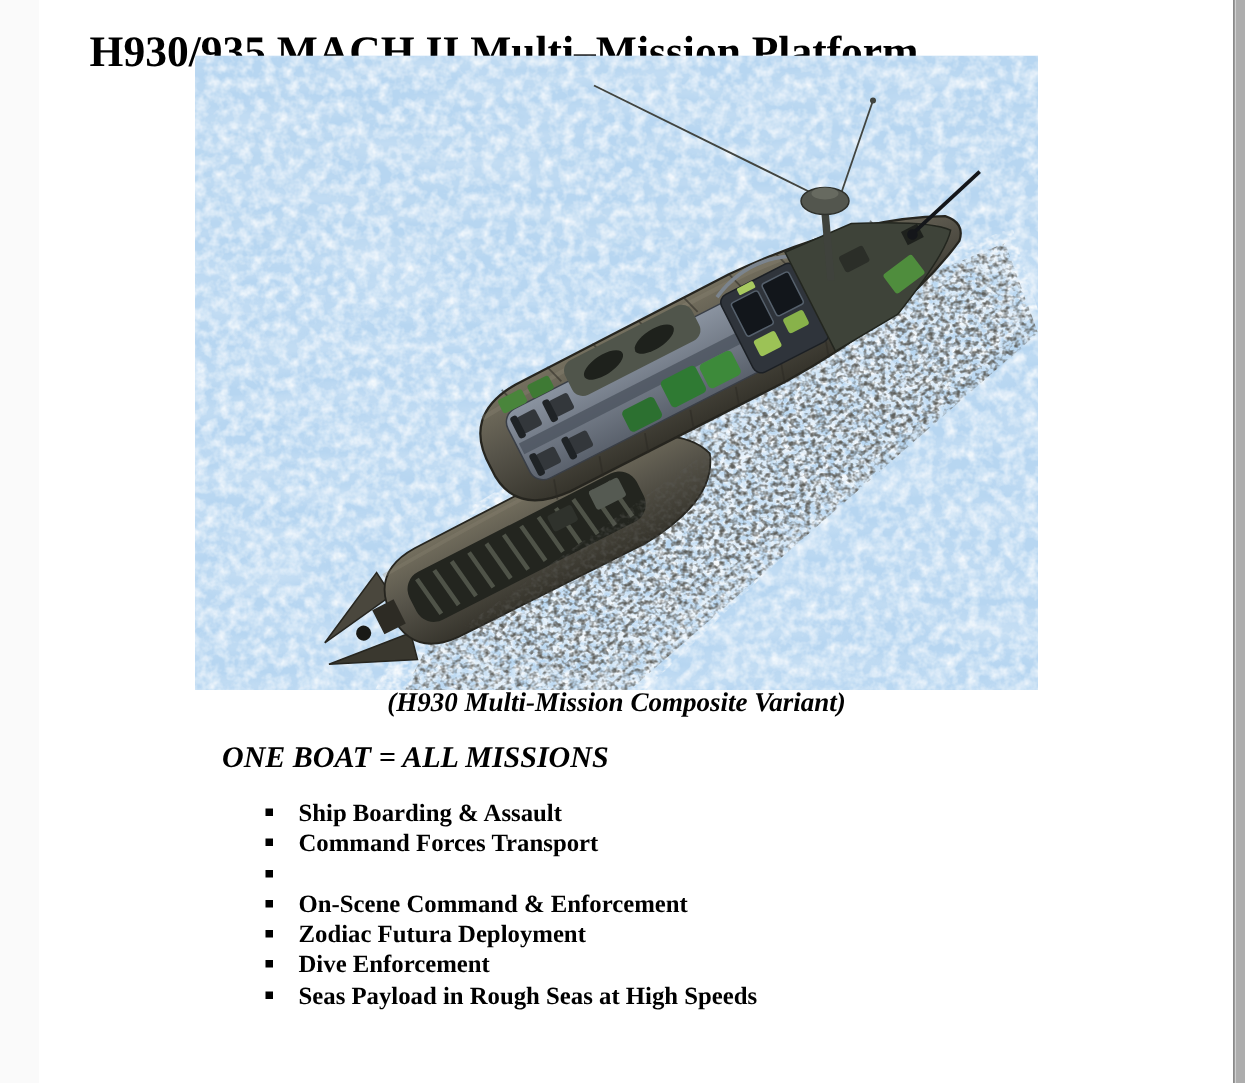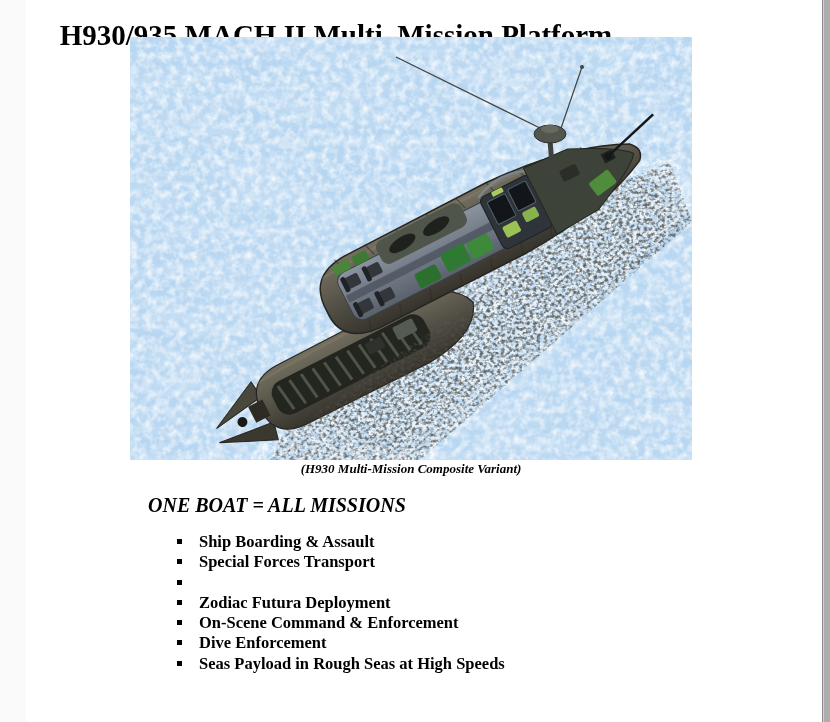--- a/index.html
+++ b/index.html
@@ -17,21 +17,21 @@
     box-shadow:inset 1px 0 0 #d2d2d2;
   }
   .title{
     position:absolute;top:0;left:0;width:672px;text-align:center;
     font-weight:bold;font-size:29px;line-height:32px;white-space:nowrap;
   }
   .figure{position:absolute;left:130px;top:37px;width:562px;height:423px;margin:0;}
   .figure svg{display:block;}
   .caption{
     position:absolute;left:0;top:423px;width:100%;text-align:center;
-    font-style:italic;font-weight:bold;font-size:13px;line-height:17px;
+    font-style:italic;font-weight:bold;font-size:18px;line-height:17px;
   }
   .heading{
     position:absolute;left:148px;top:492px;margin:0;
     font-style:italic;font-weight:bold;font-size:20px;line-height:26px;white-space:nowrap;text-align:center;
   }
   .missions{position:absolute;left:176px;top:532px;margin:0;padding:0;list-style:none;}
   .missions li{
     display:flex;align-items:flex-start;height:20.3px;
     font-weight:bold;font-size:16.5px;line-height:20.3px;white-space:nowrap;
   }
@@ -200,32 +200,32 @@
 
   <h2 class="heading">ONE BOAT = ALL MISSIONS</h2>
 
   <ul class="missions">
     <li>
         <span class="sq"></span>
         <span>Ship Boarding &amp; Assault</span>
       </li>
     <li>
         <span class="sq"></span>
-        <span>Special Forces Transport</span>
-      </li>
-    <li>
-        <span class="sq"></span>
+        <span>Command Forces Transport</span>
+      </li>
+    <li>
+        <span class="sq"></span>
+      </li>
+    <li>
+        <span class="sq"></span>
+        <span>On-Scene Command &amp; Enforcement</span>
       </li>
     <li>
         <span class="sq"></span>
         <span>Zodiac Futura Deployment</span>
-      </li>
-    <li>
-        <span class="sq"></span>
-        <span>On-Scene Command &amp; Enforcement</span>
       </li>
     <li>
         <span class="sq"></span>
         <span>Dive Enforcement</span>
       </li>
     <li>
         <span class="sq"></span>
         <span>Seas Payload in Rough Seas at High Speeds</span>
       </li>
   </ul>

